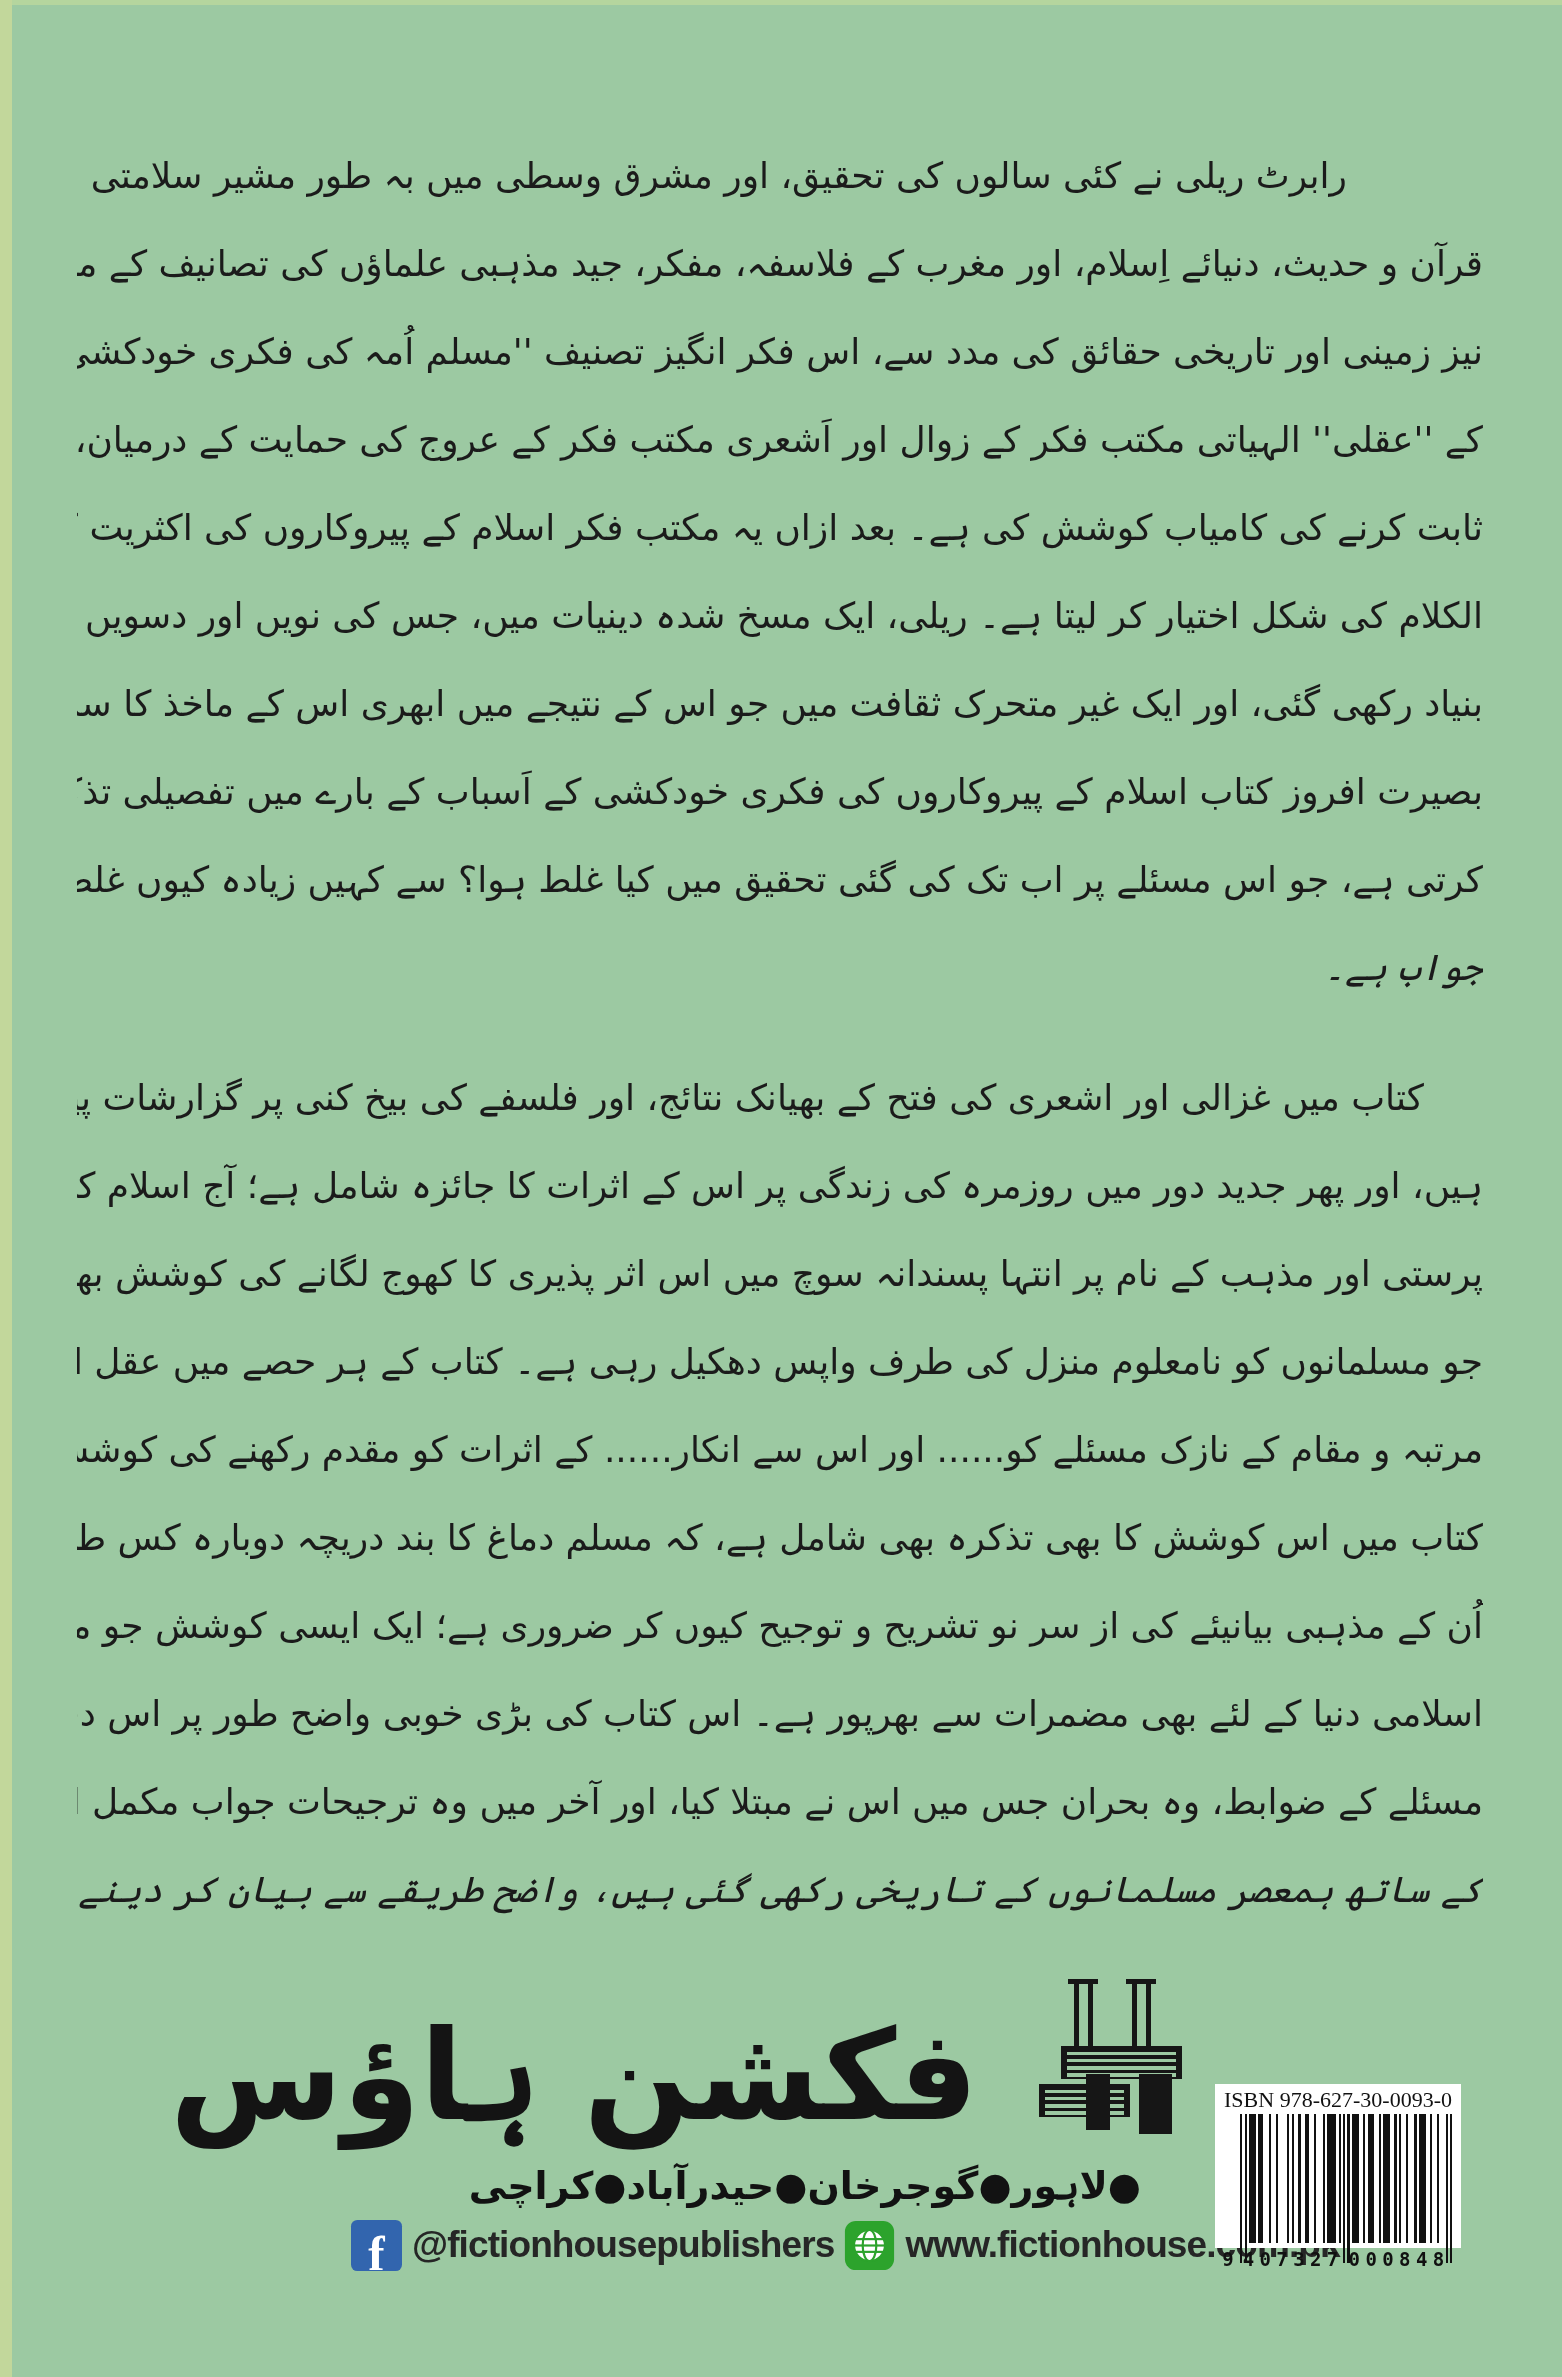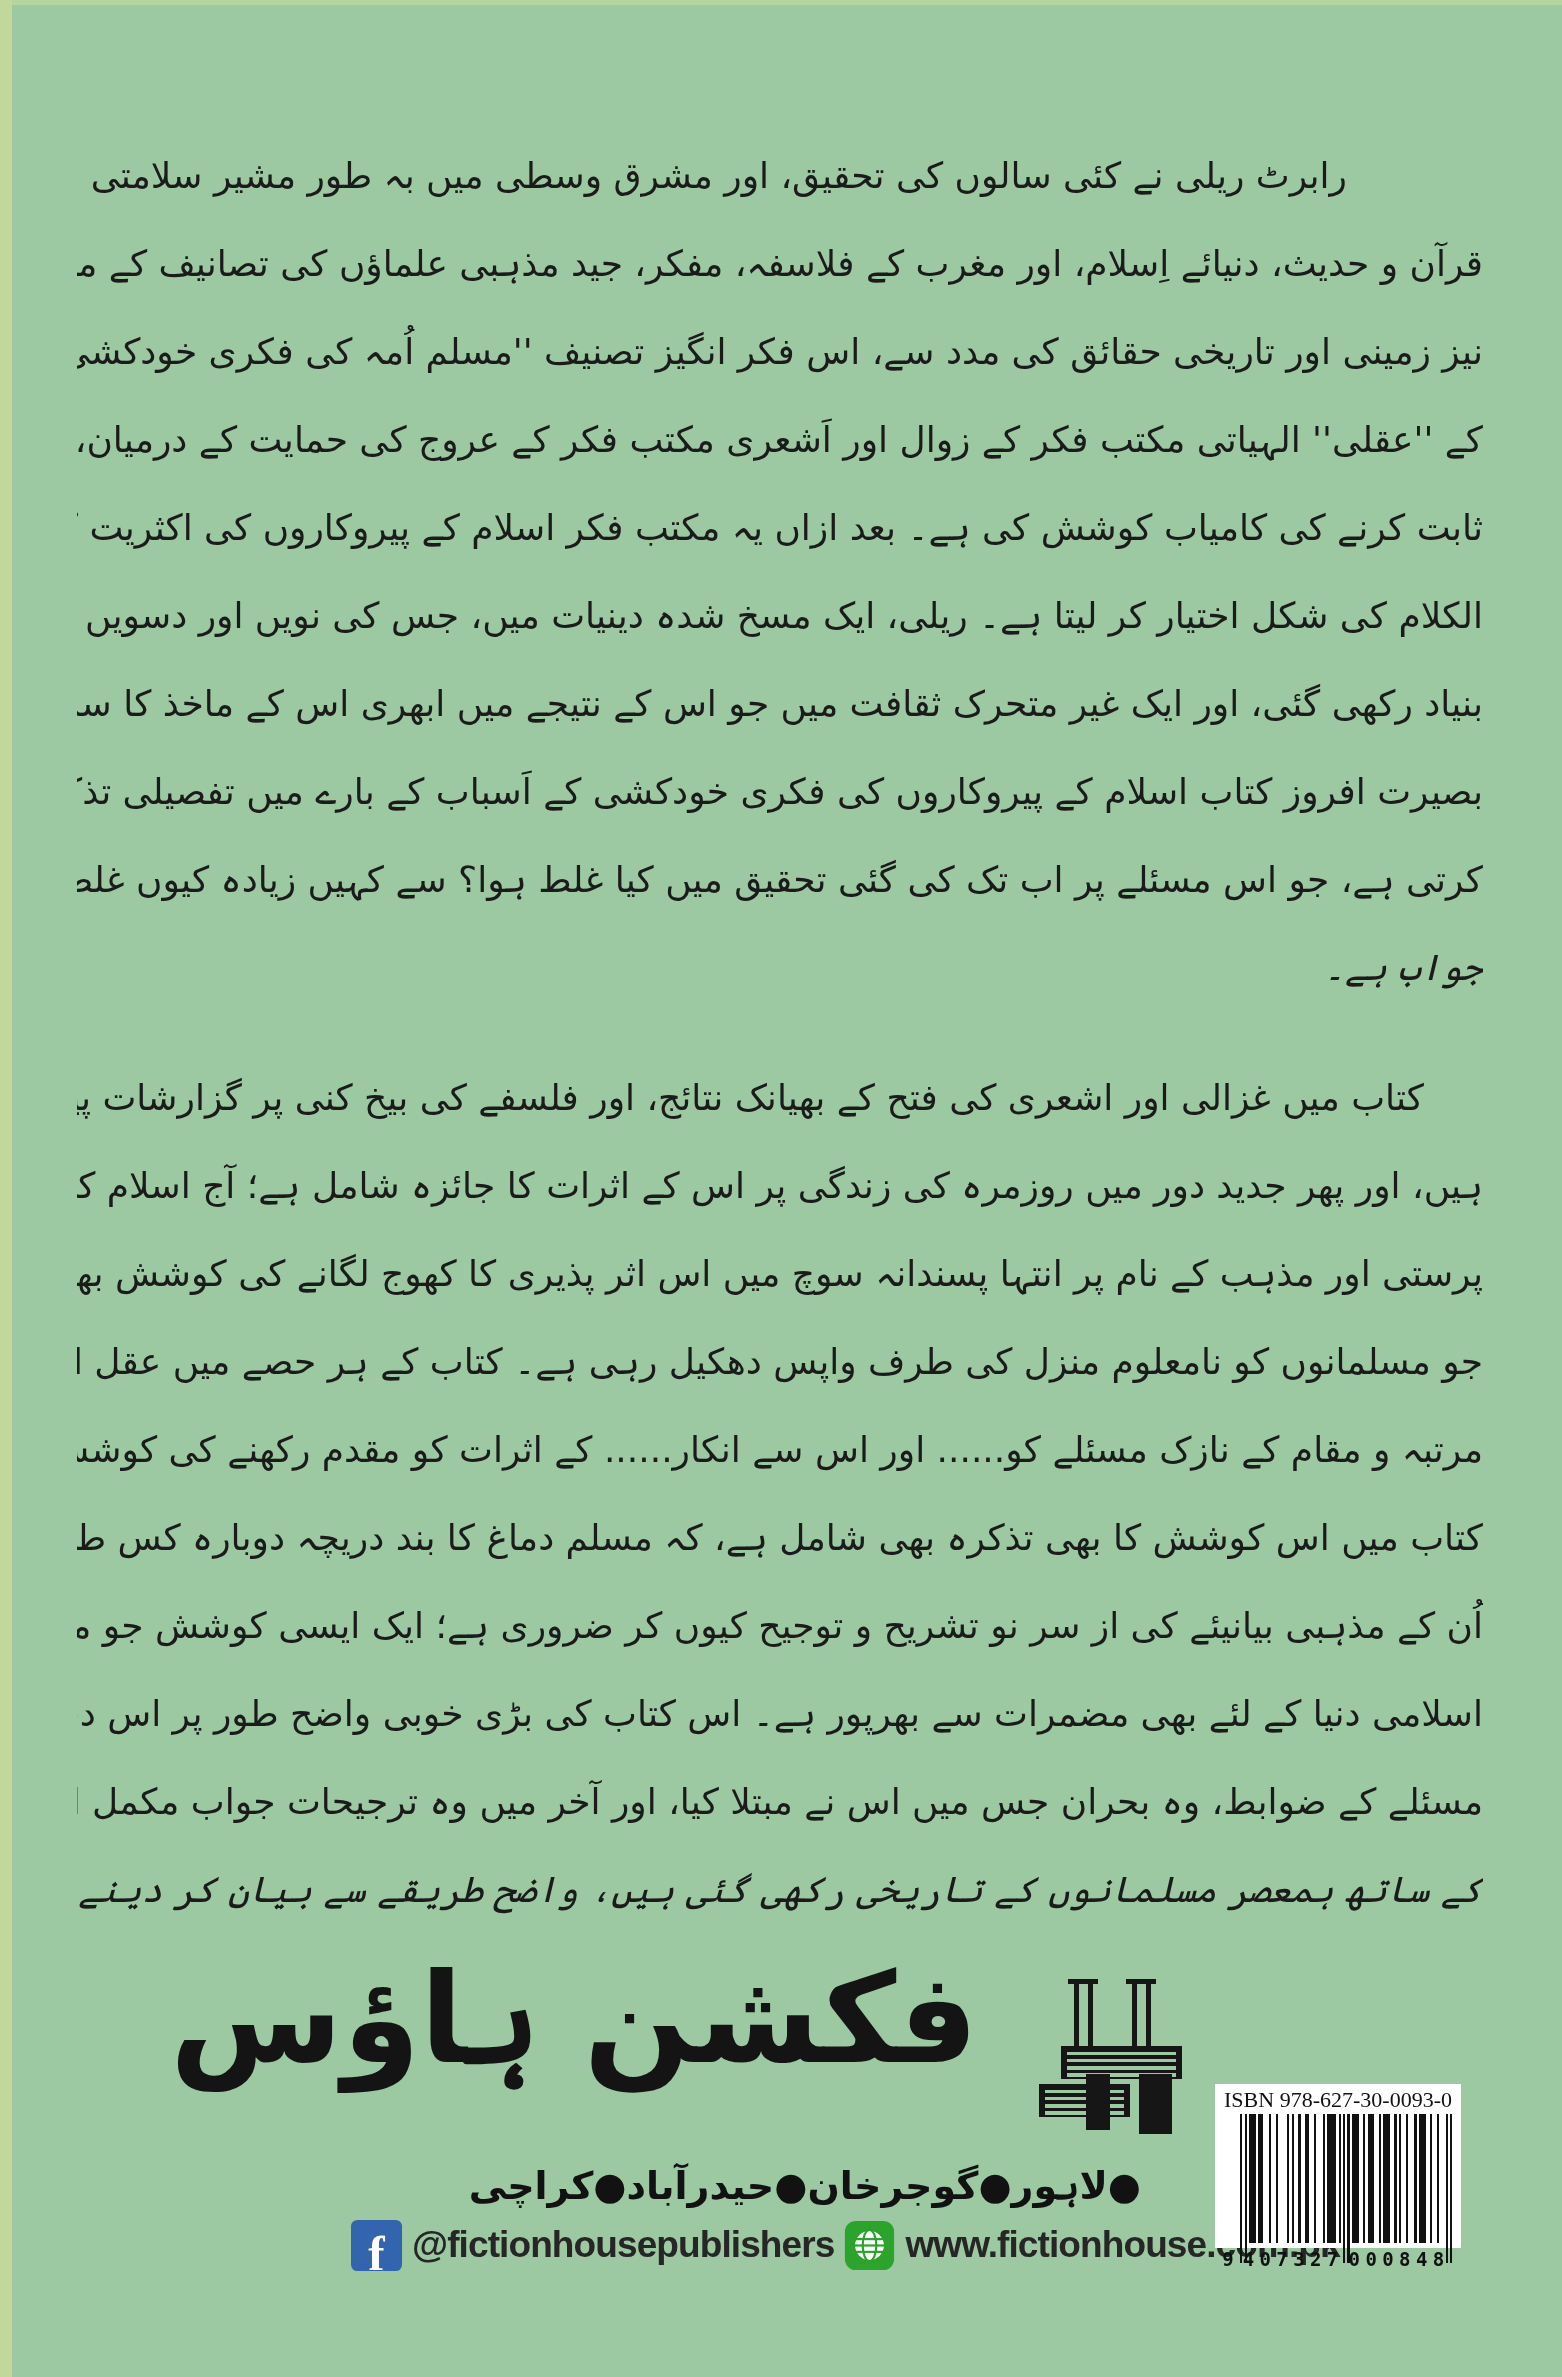--- a/index.html
+++ b/index.html
@@ -23,21 +23,21 @@
     text-align:justify; text-align-last:justify;
     overflow:hidden; white-space:nowrap;
   }
   .tline.last { text-align:right; text-align-last:right;font-style:italic; }
   .para2 { margin-top:42px; }
   .para1 .tline.first { padding-right:136px; padding-left:95px; }
   .para2 .tline.first { padding-right:59px; }
 
   
   .logo-text {
-    position:absolute; top:1941px; left:335px; width:643px;
+    position:absolute; top:1998px; left:335px; width:643px;
     text-align:center; direction:rtl;
     font-size:125px; font-weight:bold; color:#141414; line-height:1.25;
     white-space:nowrap;
   }
   .cities {
     position:absolute; top:2164px; left:489px; width:652px;
     text-align:left; direction:rtl;
     font-size:38px; font-weight:bold; color:#121212; white-space:nowrap;
   }
 

